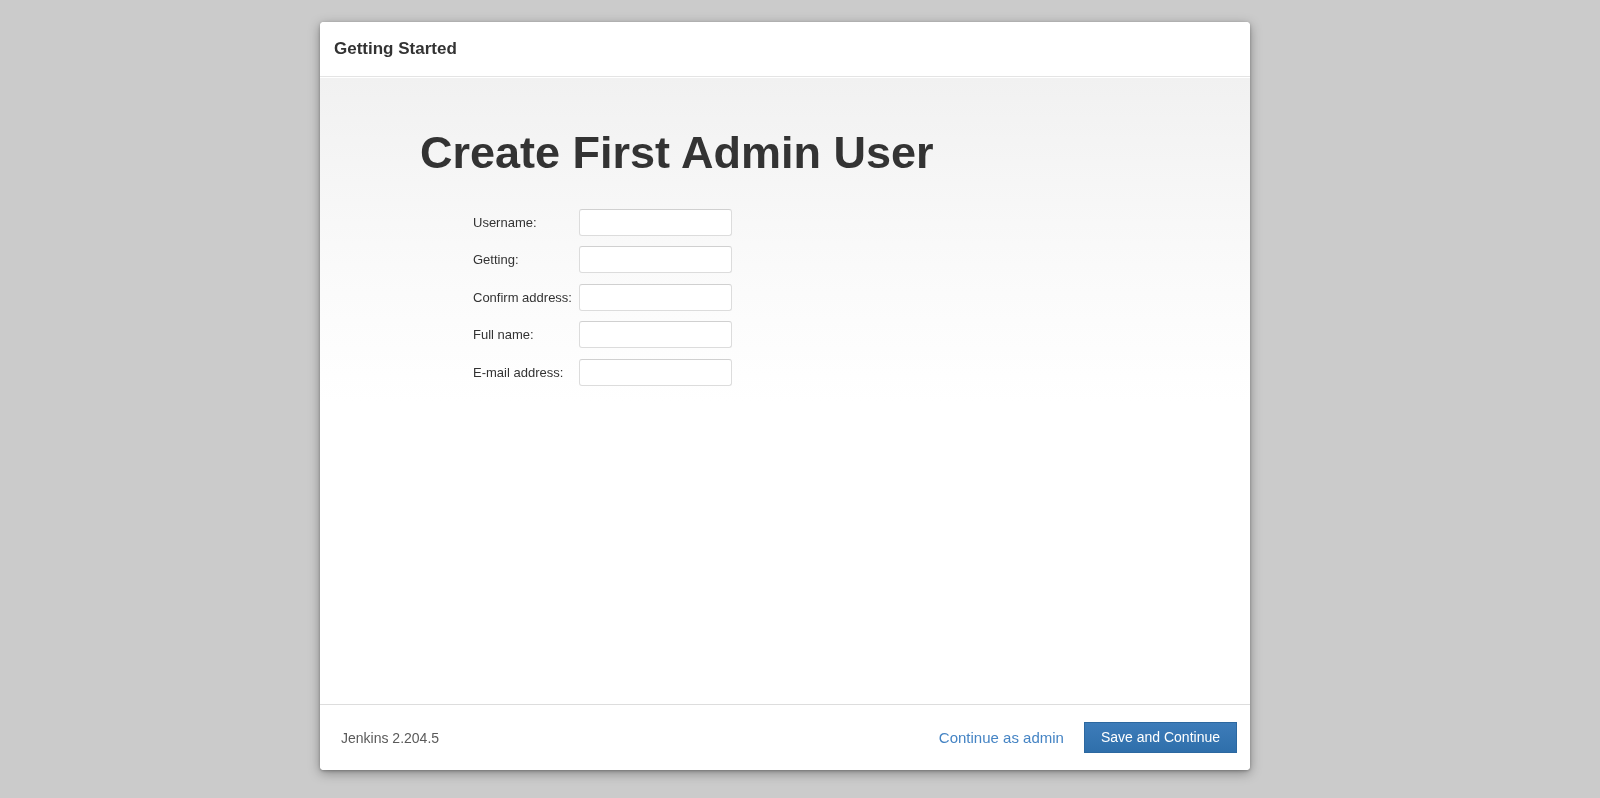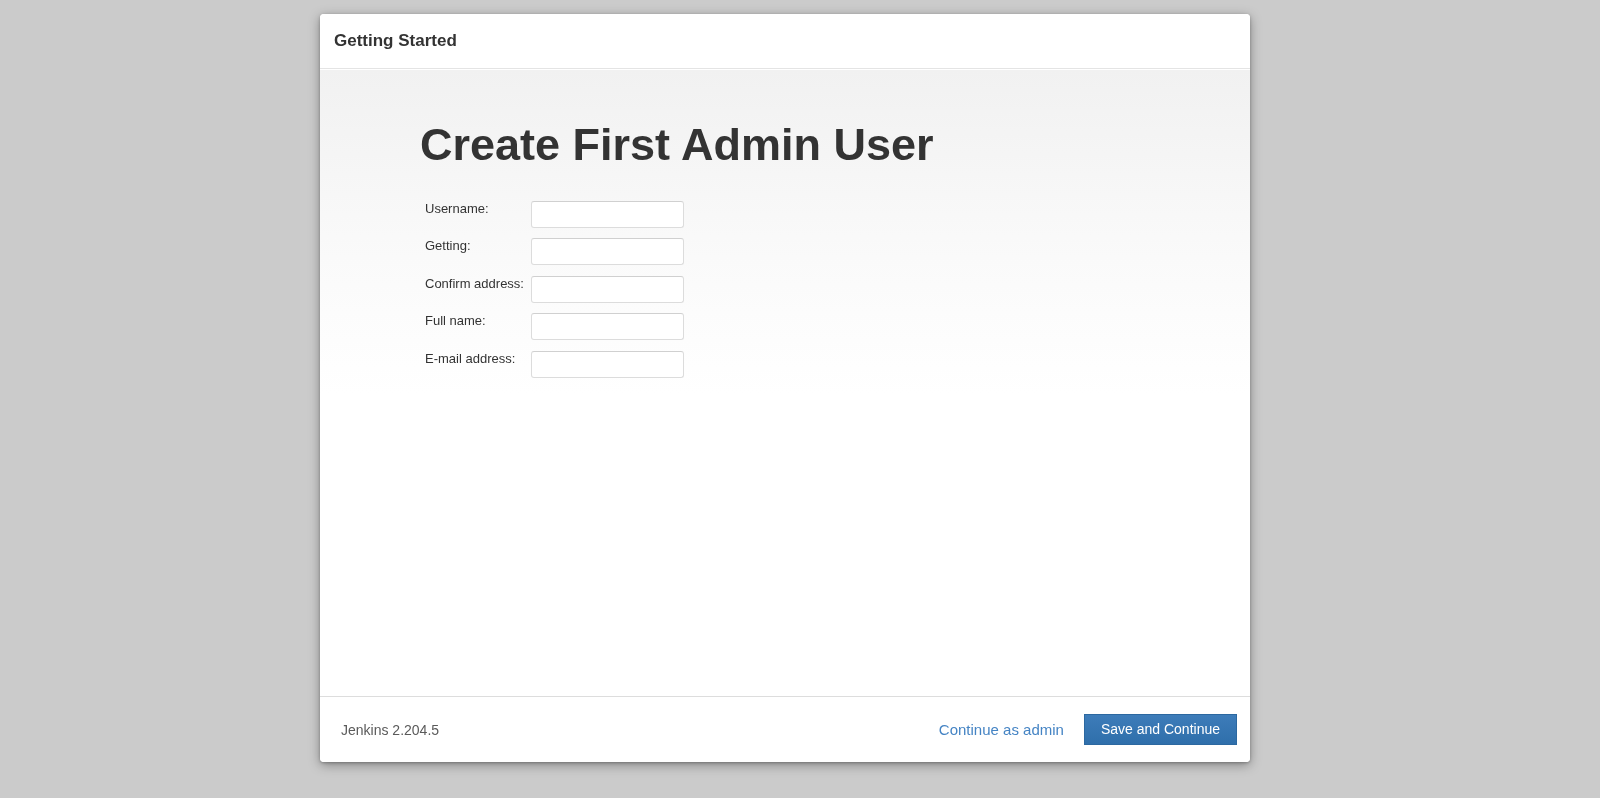--- a/index.html
+++ b/index.html
@@ -10,21 +10,21 @@
     width: 1600px;
     height: 798px;
     background: #cbcbcb;
     font-family: "Liberation Sans", sans-serif;
     position: relative;
     overflow: hidden;
   }
   .card {
     position: absolute;
     left: 320px;
-    top: 14px;
+    top: 22px;
     width: 930px;
     height: 748px;
     background: #ffffff;
     border-radius: 4px;
     box-shadow: 0 3px 12px rgba(0,0,0,0.35), 0 1px 3px rgba(0,0,0,0.25);
     overflow: hidden;
   }
   .card-header {
     height: 55px;
     box-sizing: border-box;
@@ -52,23 +52,24 @@
     font-size: 45px;
     font-weight: bold;
     color: #333333;
     line-height: 1.1;
   }
   .setup-form {
     margin: 31px 0 0 105px;
   }
   .form-row {
     display: flex;
-    align-items: flex-start;
+    align-items: center;
     margin-bottom: 10.5px;
     height: 27px;
+    margin-left: 48px;
   }
   .form-row label {
     width: 106px;
     flex: 0 0 106px;
     font-size: 13px;
     color: #333333;
   }
   .form-row input {
     width: 153px;
     height: 27px;

